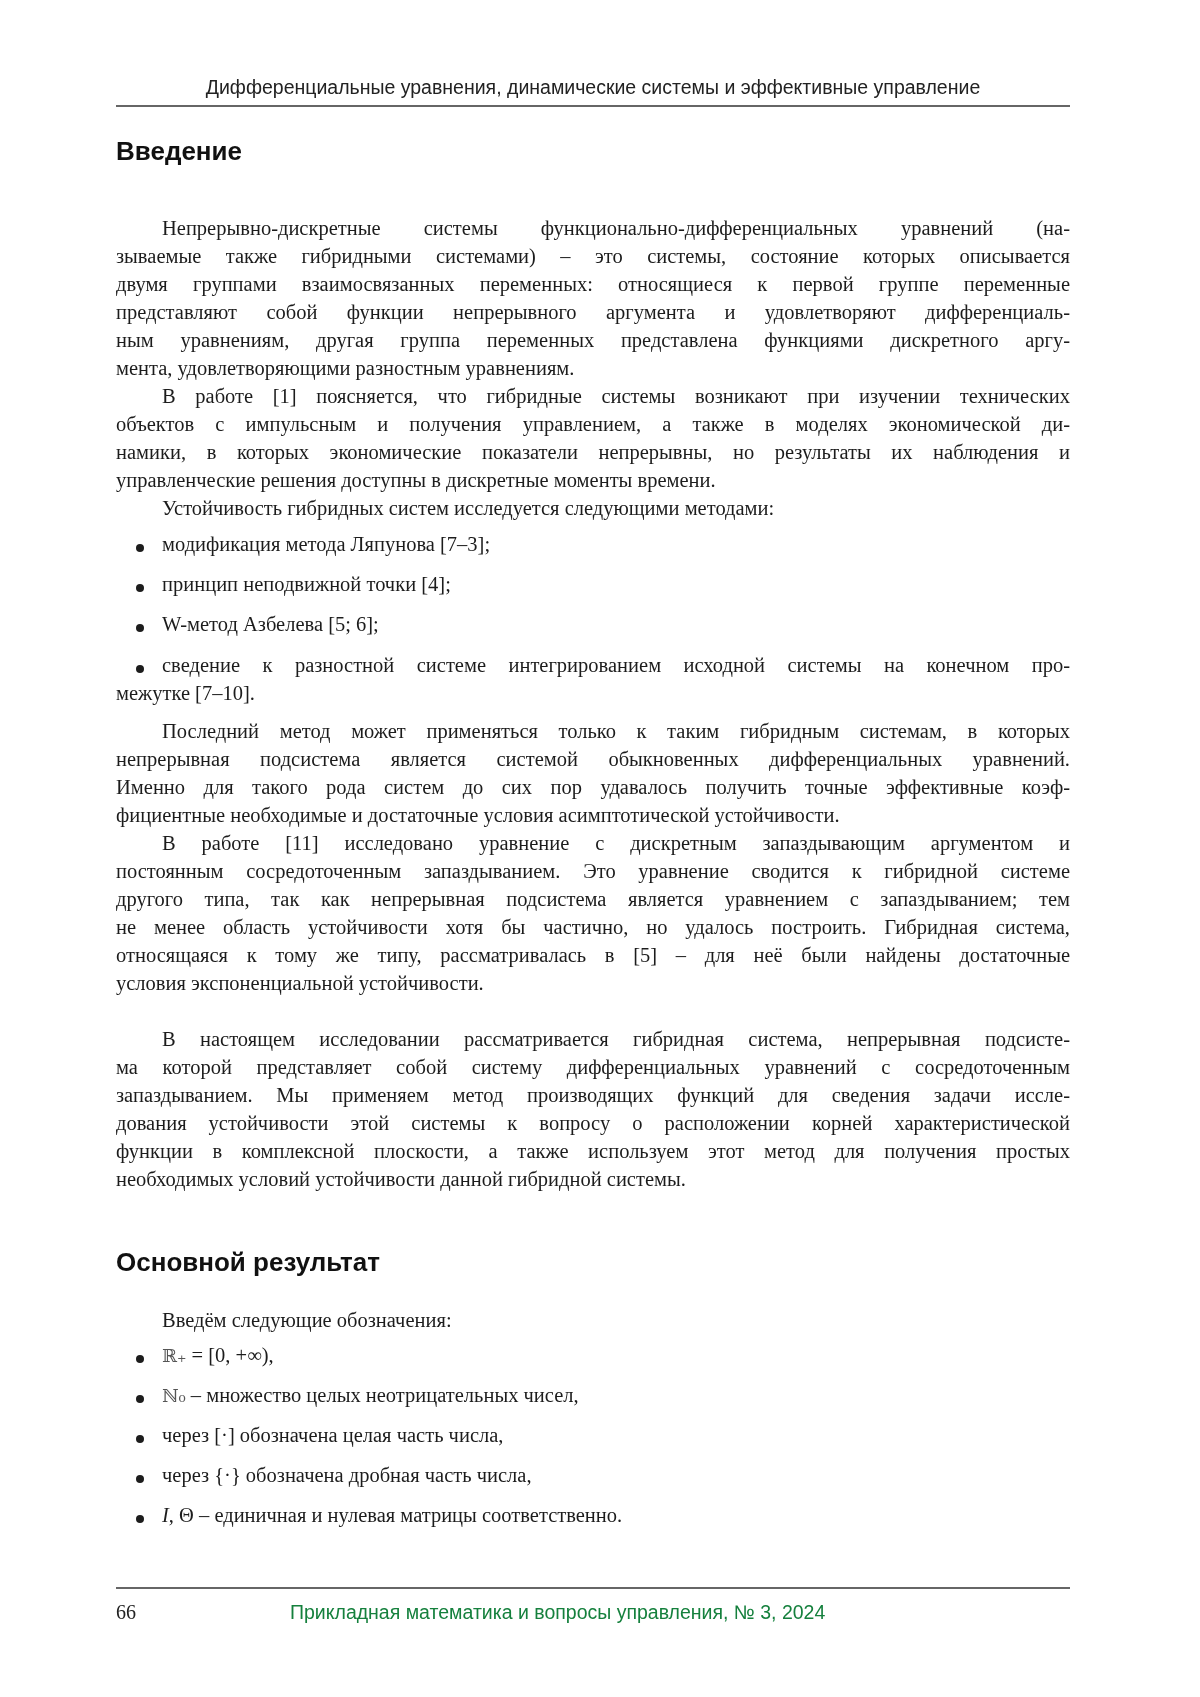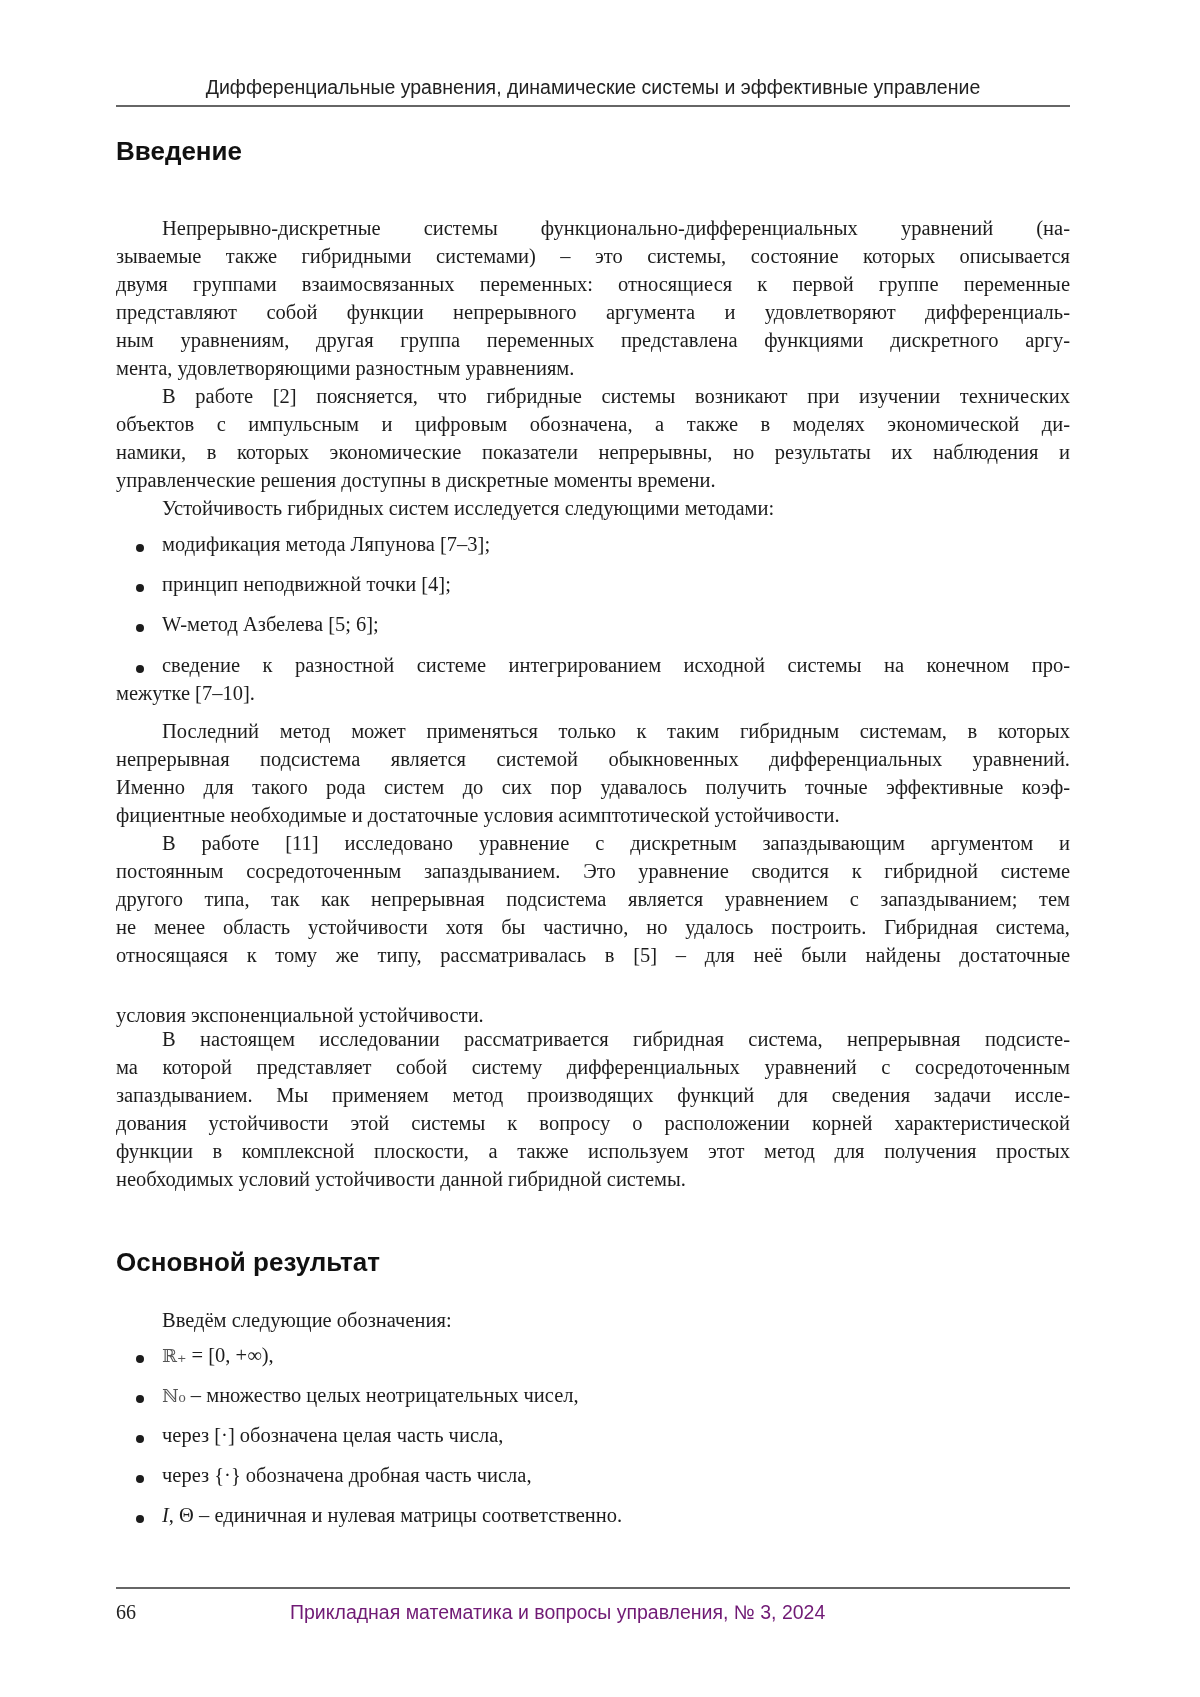--- a/index.html
+++ b/index.html
@@ -26,21 +26,21 @@
   .bullet-dot {
     position: absolute; left: 136px; width: 8px; height: 8px; border-radius: 50%; background: #1c1c1c;
   }
   .bl-text { left: 162px; width: 908px; }
   .footer-num {
     position: absolute; left: 116px; top: 1598px;
     font-family: "Liberation Serif", serif; font-size: 20px; color: #222; line-height: 28px;
   }
   .footer-title {
     position: absolute; left: 290px; top: 1598px;
-    font-family: "Liberation Sans", sans-serif; font-size: 19.5px; color: #701a75; line-height: 28px;
+    font-family: "Liberation Sans", sans-serif; font-size: 19.5px; color: #15803d; line-height: 28px;
   }
   .ds { font-family: "DejaVu Serif", serif; font-size: 18px; }
   .it { font-style: italic; }
 </style>
 </head>
 <body>
 
 <div class="running-head">Дифференциальные уравнения, динамические системы и эффективные управление</div>
 <div class="rule" style="top:105px;"></div>
 
@@ -49,22 +49,22 @@
 <div>
   <div class="line indent" style="top:214px;">Непрерывно-дискретные системы функционально-дифференциальных уравнений (на-</div>
   <div class="line" style="top:242px;">зываемые также гибридными системами) – это системы, состояние которых описывается</div>
   <div class="line" style="top:270px;">двумя группами взаимосвязанных переменных: относящиеся к первой группе переменные</div>
   <div class="line" style="top:298px;">представляют собой функции непрерывного аргумента и удовлетворяют дифференциаль-</div>
   <div class="line" style="top:326px;">ным уравнениям, другая группа переменных представлена функциями дискретного аргу-</div>
   <div class="line last" style="top:354px;">мента, удовлетворяющими разностным уравнениям.</div>
 </div>
 
 <div>
-  <div class="line indent" style="top:382px;">В работе [2] поясняется, что гибридные системы возникают при изучении технических</div>
-  <div class="line" style="top:410px;">объектов с импульсным и цифровым обозначена, а также в моделях экономической ди-</div>
+  <div class="line indent" style="top:382px;">В работе [1] поясняется, что гибридные системы возникают при изучении технических</div>
+  <div class="line" style="top:410px;">объектов с импульсным и получения управлением, а также в моделях экономической ди-</div>
   <div class="line" style="top:438px;">намики, в которых экономические показатели непрерывны, но результаты их наблюдения и</div>
   <div class="line last" style="top:466px;">управленческие решения доступны в дискретные моменты времени.</div>
 </div>
 
 <div class="line indent last" style="top:494px;">Устойчивость гибридных систем исследуется следующими методами:</div>
 
 <div>
   <div class="bullet-dot" style="top:544px;"></div>
   <div class="line bl-text last" style="top:530px;">модификация метода Ляпунова [7–3];</div>
 
@@ -85,21 +85,21 @@
   <div class="line" style="top:773px;">Именно для такого рода систем до сих пор удавалось получить точные эффективные коэф-</div>
   <div class="line last" style="top:801px;">фициентные необходимые и достаточные условия асимптотической устойчивости.</div>
 </div>
 
 <div>
   <div class="line indent" style="top:829px;">В работе [11] исследовано уравнение с дискретным запаздывающим аргументом и</div>
   <div class="line" style="top:857px;">постоянным сосредоточенным запаздыванием. Это уравнение сводится к гибридной системе</div>
   <div class="line" style="top:885px;">другого типа, так как непрерывная подсистема является уравнением с запаздыванием; тем</div>
   <div class="line" style="top:913px;">не менее область устойчивости хотя бы частично, но удалось построить. Гибридная система,</div>
   <div class="line" style="top:941px;">относящаяся к тому же типу, рассматривалась в [5] – для неё были найдены достаточные</div>
-  <div class="line last" style="top:969px;margin-top:32px;">условия экспоненциальной устойчивости.</div>
+  <div class="line last" style="top:969px;">условия экспоненциальной устойчивости.</div>
 </div>
 
 <div>
   <div class="line indent" style="top:1025px;">В настоящем исследовании рассматривается гибридная система, непрерывная подсисте-</div>
   <div class="line" style="top:1053px;">ма которой представляет собой систему дифференциальных уравнений с сосредоточенным</div>
   <div class="line" style="top:1081px;">запаздыванием. Мы применяем метод производящих функций для сведения задачи иссле-</div>
   <div class="line" style="top:1109px;">дования устойчивости этой системы к вопросу о расположении корней характеристической</div>
   <div class="line" style="top:1137px;">функции в комплексной плоскости, а также используем этот метод для получения простых</div>
   <div class="line last" style="top:1165px;">необходимых условий устойчивости данной гибридной системы.</div>
 </div>

